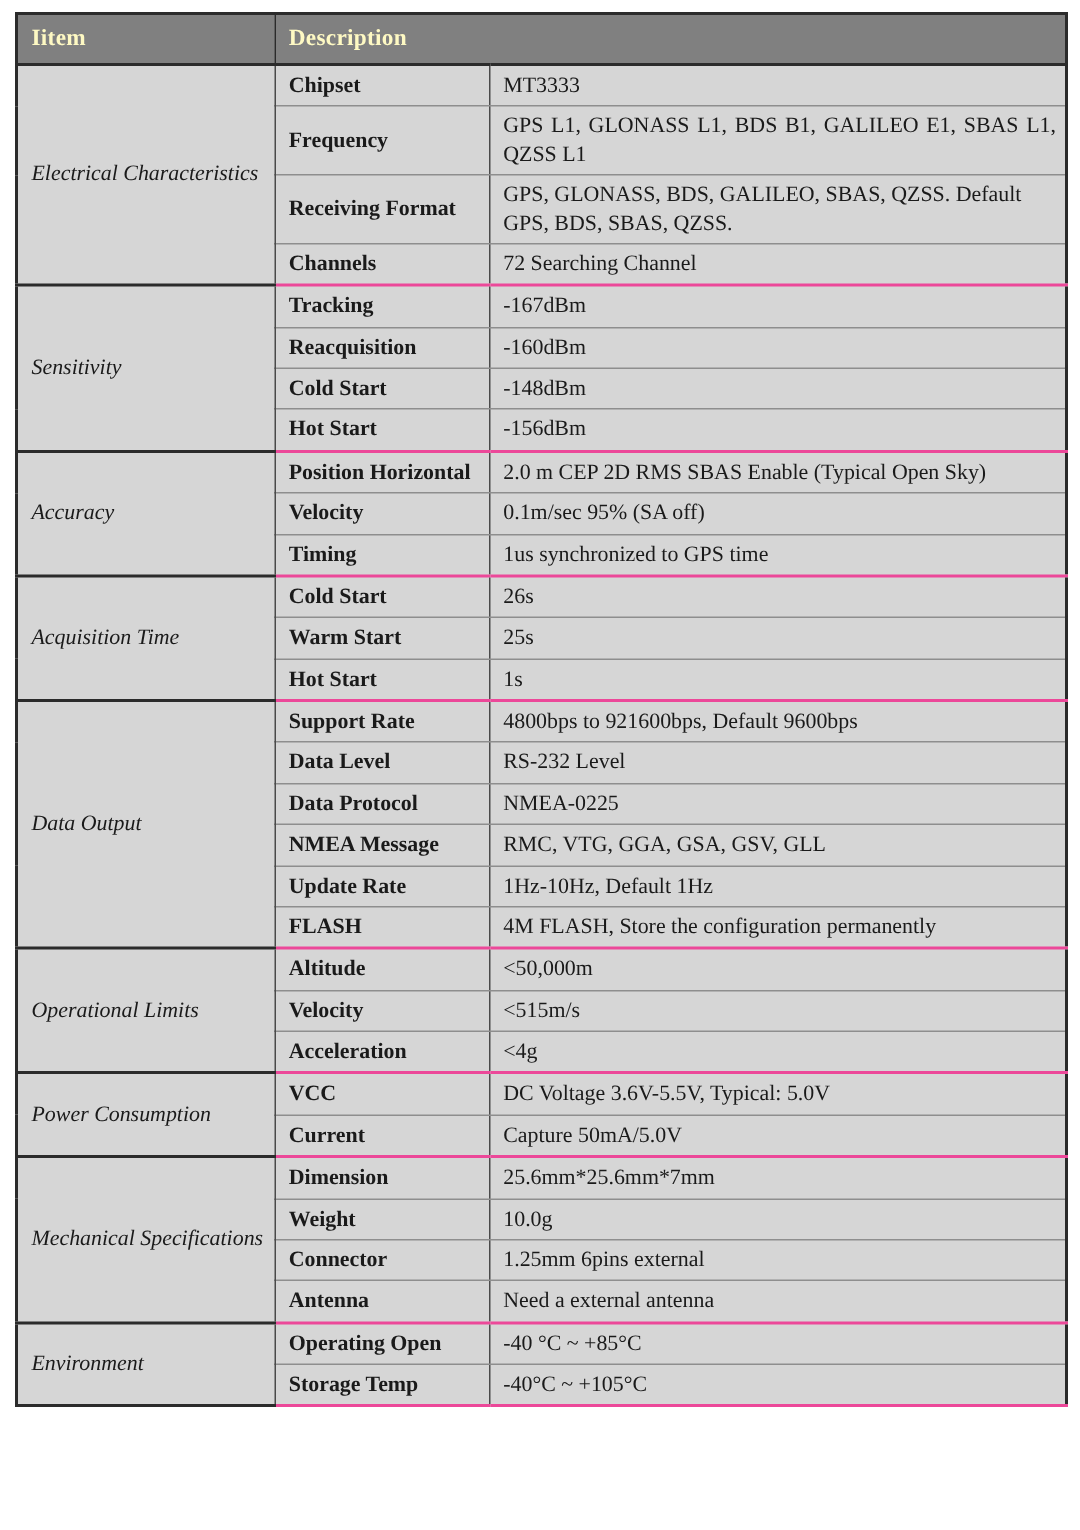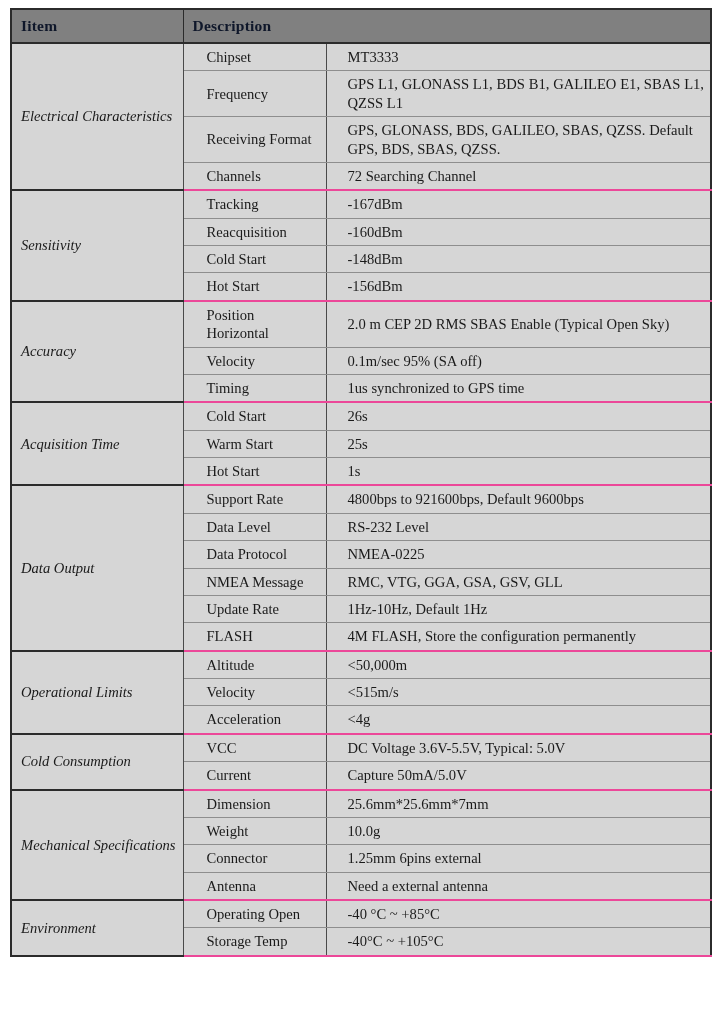--- a/index.html
+++ b/index.html
@@ -29,21 +29,21 @@
     background: #d6d6d6;
     border: 2px solid #2b2b2b;
   }
 
   table.spec-table col.col-category { width: 172px; }
   table.spec-table col.col-label    { width: 143px; }
   table.spec-table col.col-value    { width: 385px; }
 
   thead th {
     background: #808080;
-    color: #0f172a;
+    color: #fef9c3;
     font-weight: bold;
     font-size: 15.5px;
     text-align: left;
     padding: 6px 0 6px 9px;
     border: 1px solid #2b2b2b;
     height: 20px;
     letter-spacing: 0.2px;
   }
 
   tbody td {
@@ -72,24 +72,25 @@
   tr.group-start > td.label,
   tr.group-start > td.value {
     border-top: 2px solid #2b2b2b;
   }
   tr.group-end > td.label,
   tr.group-end > td.value {
     border-bottom: 2px solid #ec4899;
   }
 
   td.label {
-    padding-left: 23px;
+    padding-left: 9px;
+    font-weight: bold;
   }
   td.value {
-    padding-left: 21px;
+    padding-left: 9px;
     padding-right: 6px;
   }
   td.value.justify {
     text-align: justify;
     text-align-last: left;
   }
 </style>
 </head>
 <body>
 
@@ -199,21 +200,21 @@
         </tr>
         <tr>
           <td class="label">Velocity</td>
           <td class="value">&lt;515m/s</td>
         </tr>
         <tr class="group-end">
           <td class="label">Acceleration</td>
           <td class="value">&lt;4g</td>
         </tr>
         <tr class="group-start">
-          <td class="category" rowspan="2">Cold Consumption</td>
+          <td class="category" rowspan="2">Power Consumption</td>
           <td class="label">VCC</td>
           <td class="value">DC Voltage 3.6V-5.5V, Typical: 5.0V</td>
         </tr>
         <tr class="group-end">
           <td class="label">Current</td>
           <td class="value">Capture 50mA/5.0V</td>
         </tr>
         <tr class="group-start">
           <td class="category" rowspan="4">Mechanical Specifications</td>
           <td class="label">Dimension</td>

